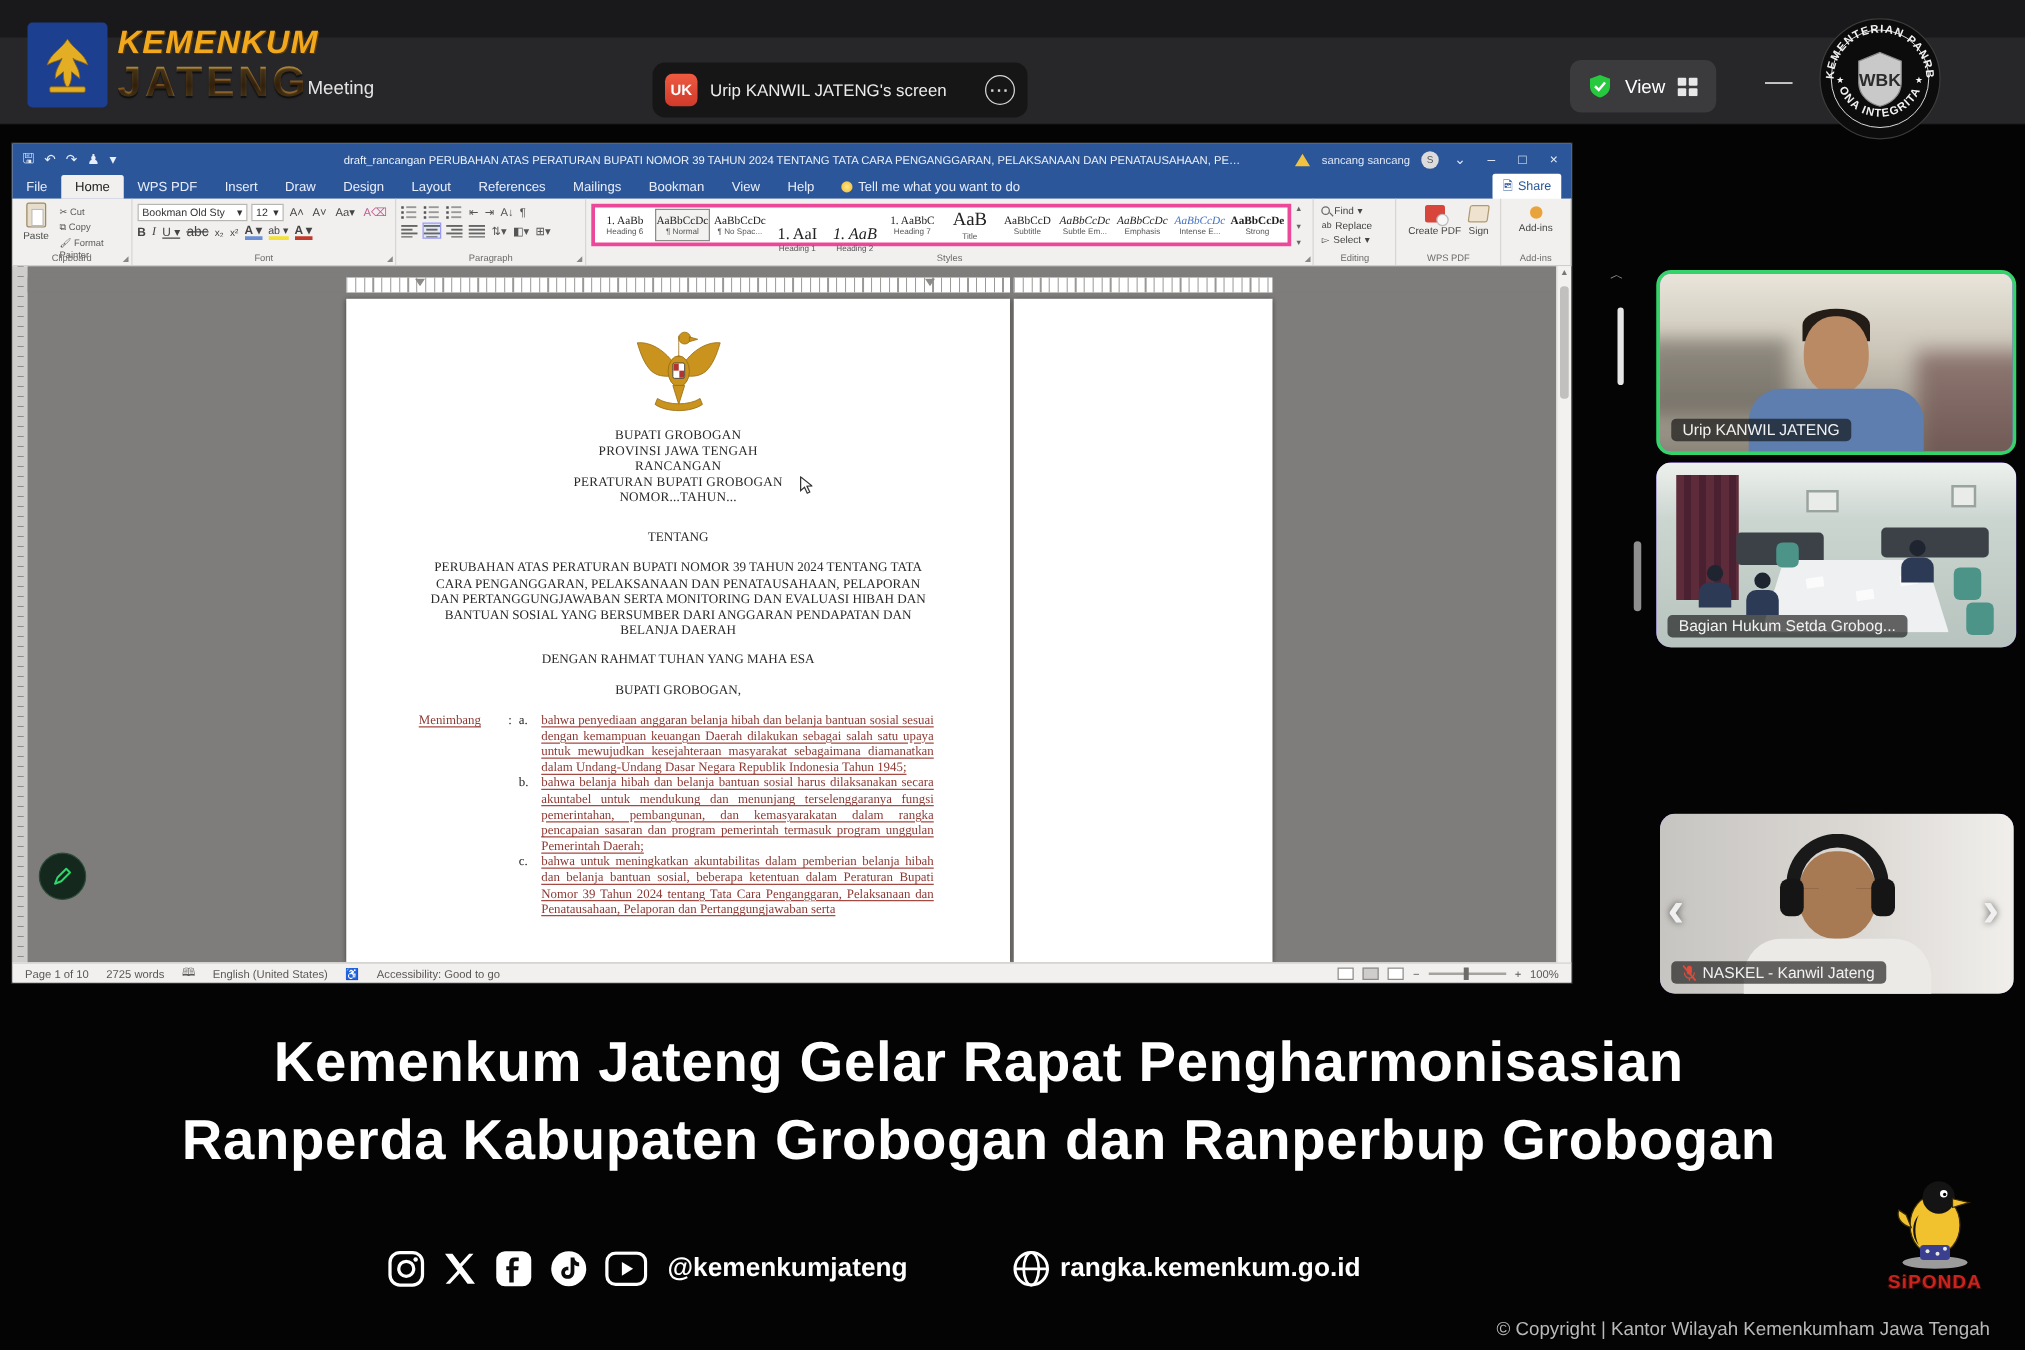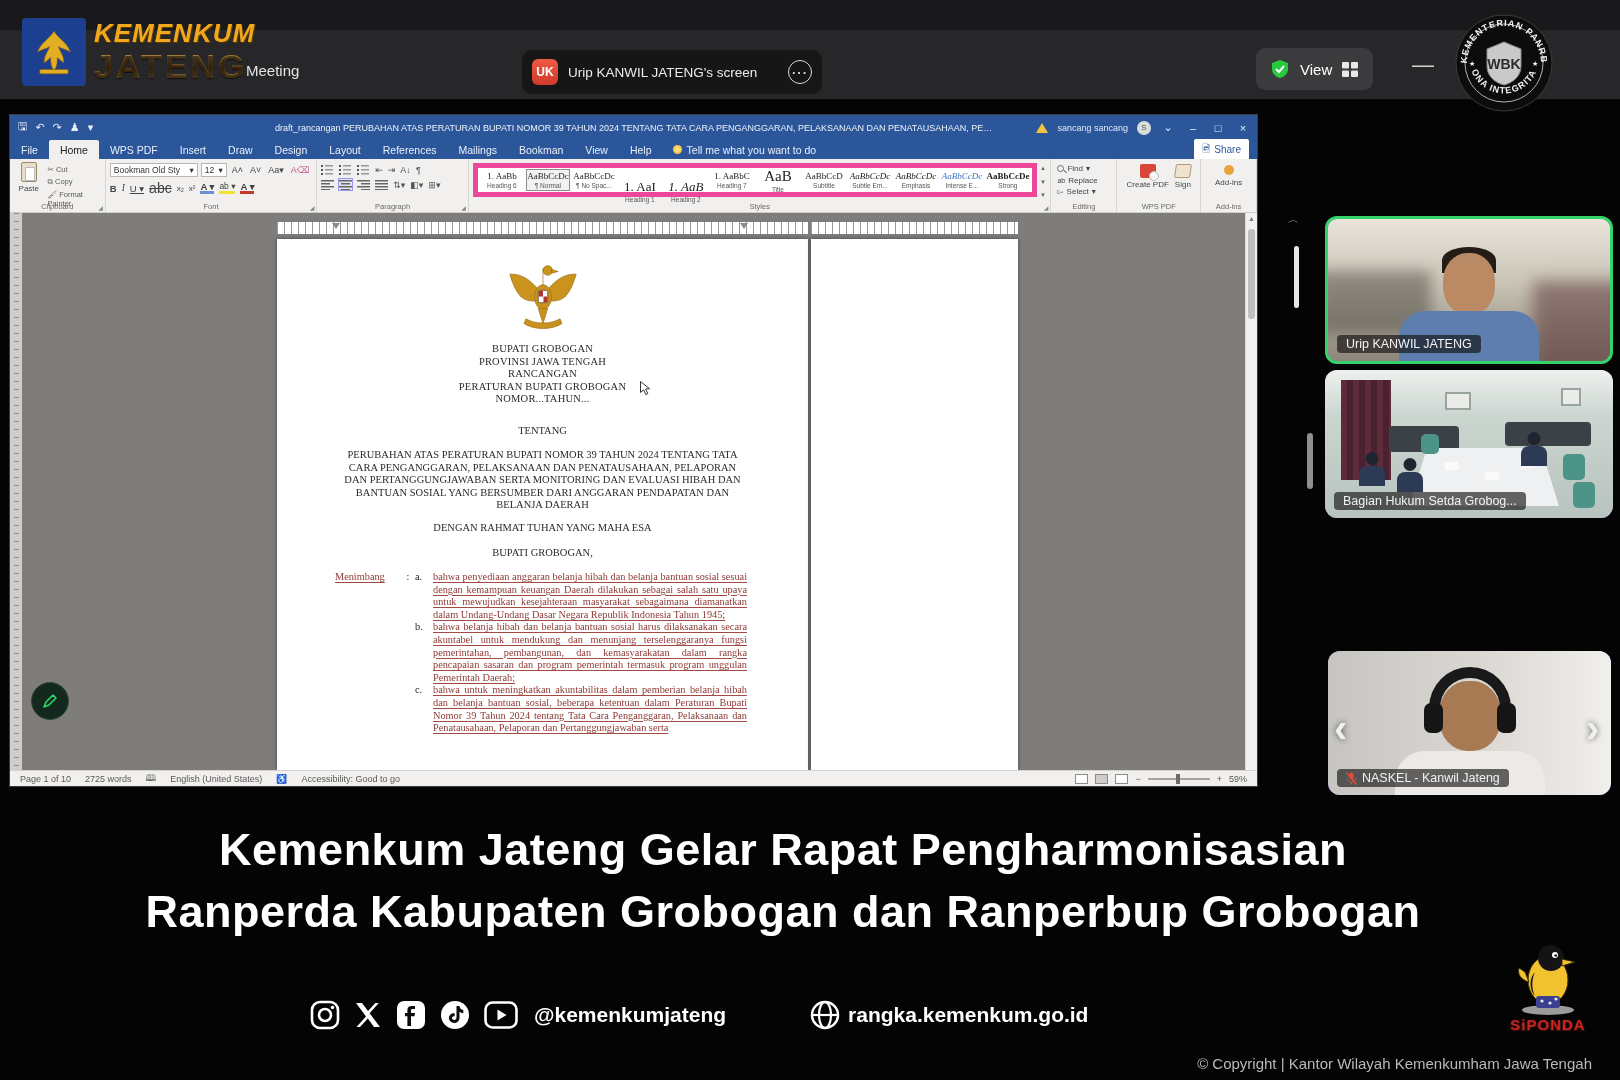--- a/index.html
+++ b/index.html
@@ -53,37 +53,37 @@
   .clip-ic { width:16px; height:20px; background:#e7ddcb; border:1px solid #9a8a67; border-radius:2px; position:relative; }
   .clip-ic::after { content:""; position:absolute; left:3px; top:4px; width:8px; height:12px; background:#fff; border:1px solid #bbb; }
   .clip-mini { display:flex; flex-direction:column; gap:3px; font-size:7.5px; color:#5c5a57; margin-left:4px; margin-top:3px; }
   .g-font { width:212px; display:flex; flex-direction:column; gap:3px; padding-top:4px; }
   .font-row1 { display:flex; gap:3px; align-items:center; }
   .font-name { width:88px; height:14px; background:#fff; border:1px solid #b8b6b3; font-size:8.5px; color:#333; padding:0 3px; display:flex; align-items:center; justify-content:space-between; }
   .font-size { width:26px; height:14px; background:#fff; border:1px solid #b8b6b3; font-size:8.5px; color:#333; padding:0 3px; display:flex; align-items:center; justify-content:space-between; }
   .fbtn { font-size:9px; color:#444; padding:0 2px; }
   .font-row2 { display:flex; gap:5px; align-items:center; font-size:9.5px; color:#444; }
   .fb { font-weight:bold; } .fi { font-style:italic; font-family:"Liberation Serif",serif; } .fu { text-decoration:underline; }
-  .fs-strike { text-decoration:line-through; font-size:14px; }
+  .fs-strike { text-decoration:line-through; font-size:11px; }
   .sub,.sup { font-size:8px; }
   .a-color { font-weight:bold; border-bottom:3px solid #c0392b; line-height:9px; }
   .a-pen { font-weight:bold; border-bottom:3px solid #6b8fd4; line-height:9px; }
   .hl { font-size:8.5px; border-bottom:3px solid #f3e135; line-height:9px; }
   .g-par { width:152px; display:flex; flex-direction:column; gap:4px; padding-top:5px; }
   .par-row { display:flex; gap:5px; align-items:center; }
   .mi { width:13px; height:11px; background-repeat:no-repeat; }
   .mi-bullets { background-image:linear-gradient(#555 0 0),linear-gradient(#555 0 0),linear-gradient(#555 0 0),linear-gradient(#999 0 0),linear-gradient(#999 0 0),linear-gradient(#999 0 0); background-size:2px 2px,2px 2px,2px 2px,8px 1.5px,8px 1.5px,8px 1.5px; background-position:0 1px,0 5px,0 9px,4px 1px,4px 5px,4px 9px; }
   .mi-align { background-image:linear-gradient(#666 0 0),linear-gradient(#666 0 0),linear-gradient(#666 0 0),linear-gradient(#666 0 0); background-size:13px 1.5px,9px 1.5px,13px 1.5px,9px 1.5px; background-position:0 1px,0 4px,0 7px,0 10px; }
   .mi-center { background-size:13px 1.5px,9px 1.5px,13px 1.5px,9px 1.5px; background-position:0 1px,2px 4px,0 7px,2px 10px; }
   .mi-right { background-position:0 1px,4px 4px,0 7px,4px 10px; }
   .mi-just { background-size:13px 1.5px,13px 1.5px,13px 1.5px,13px 1.5px; }
   .mi.sel { outline:1px solid #9a98f5; background-color:#dfe6f5; }
   .par-ch { font-size:9px; color:#555; }
   .g-styles { width:584px; display:flex; padding-top:4px; }
-  .style-strip { display:flex; gap:2px; background:#fff; border:5px solid #ec4899; padding:1px 2px; height:34px; }
+  .style-strip { display:flex; gap:2px; background:#fff; border:3px solid #ec4899; padding:1px 2px; height:34px; }
   .style-item { width:44px; display:flex; flex-direction:column; align-items:center; justify-content:center; gap:1px; }
   .style-item.selected { border:1px solid #8f8d8a; background:#f3f2f1; }
   .st-prev { font-size:9px; color:#222; white-space:nowrap; font-family:"Liberation Serif",serif; }
   .st-name { font-size:6.5px; color:#555; white-space:nowrap; }
   .sp-big { font-size:13px;margin-top:22px; } .sp-i { font-style:italic; } .sp-b { font-weight:bold; }
   .sp-title { font-size:15px; } .sp-blue { color:#4472c4; }
   .style-arrows { display:flex; flex-direction:column; justify-content:space-between; margin-left:3px; font-size:6px; color:#666; padding:2px 0; }
   .g-edit { width:66px; font-size:8px; color:#444; display:flex; flex-direction:column; gap:2.5px; padding-top:5px; padding-left:6px; }
   .edit-row { display:flex; align-items:center; gap:3px; white-space:nowrap; }
   .find-ic { width:7px; height:7px; border:1.3px solid #6a6a6a; border-radius:50%; position:relative; }
@@ -549,21 +549,21 @@
       <span>Accessibility: Good to go</span>
       <div class="sb-right">
         <span class="vm"></span>
         <span class="vm sel"></span>
         <span class="vm"></span>
         <span>−</span>
         <div class="zoom-track">
             <div class="zoom-thumb"></div>
           </div>
         <span>+</span>
-        <span>59%</span>
+        <span>100%</span>
       </div>
     </div>
   </div>
 
   <div class="pencil-tool">
     <svg width="18" height="18" viewBox="0 0 18 18">
       <path d="M3 15 L5 10 L12 3 L15 6 L8 13 Z" fill="none" stroke="#2bd96a" stroke-width="1.6" stroke-linejoin="round"></path>
     </svg>
   </div>
 

